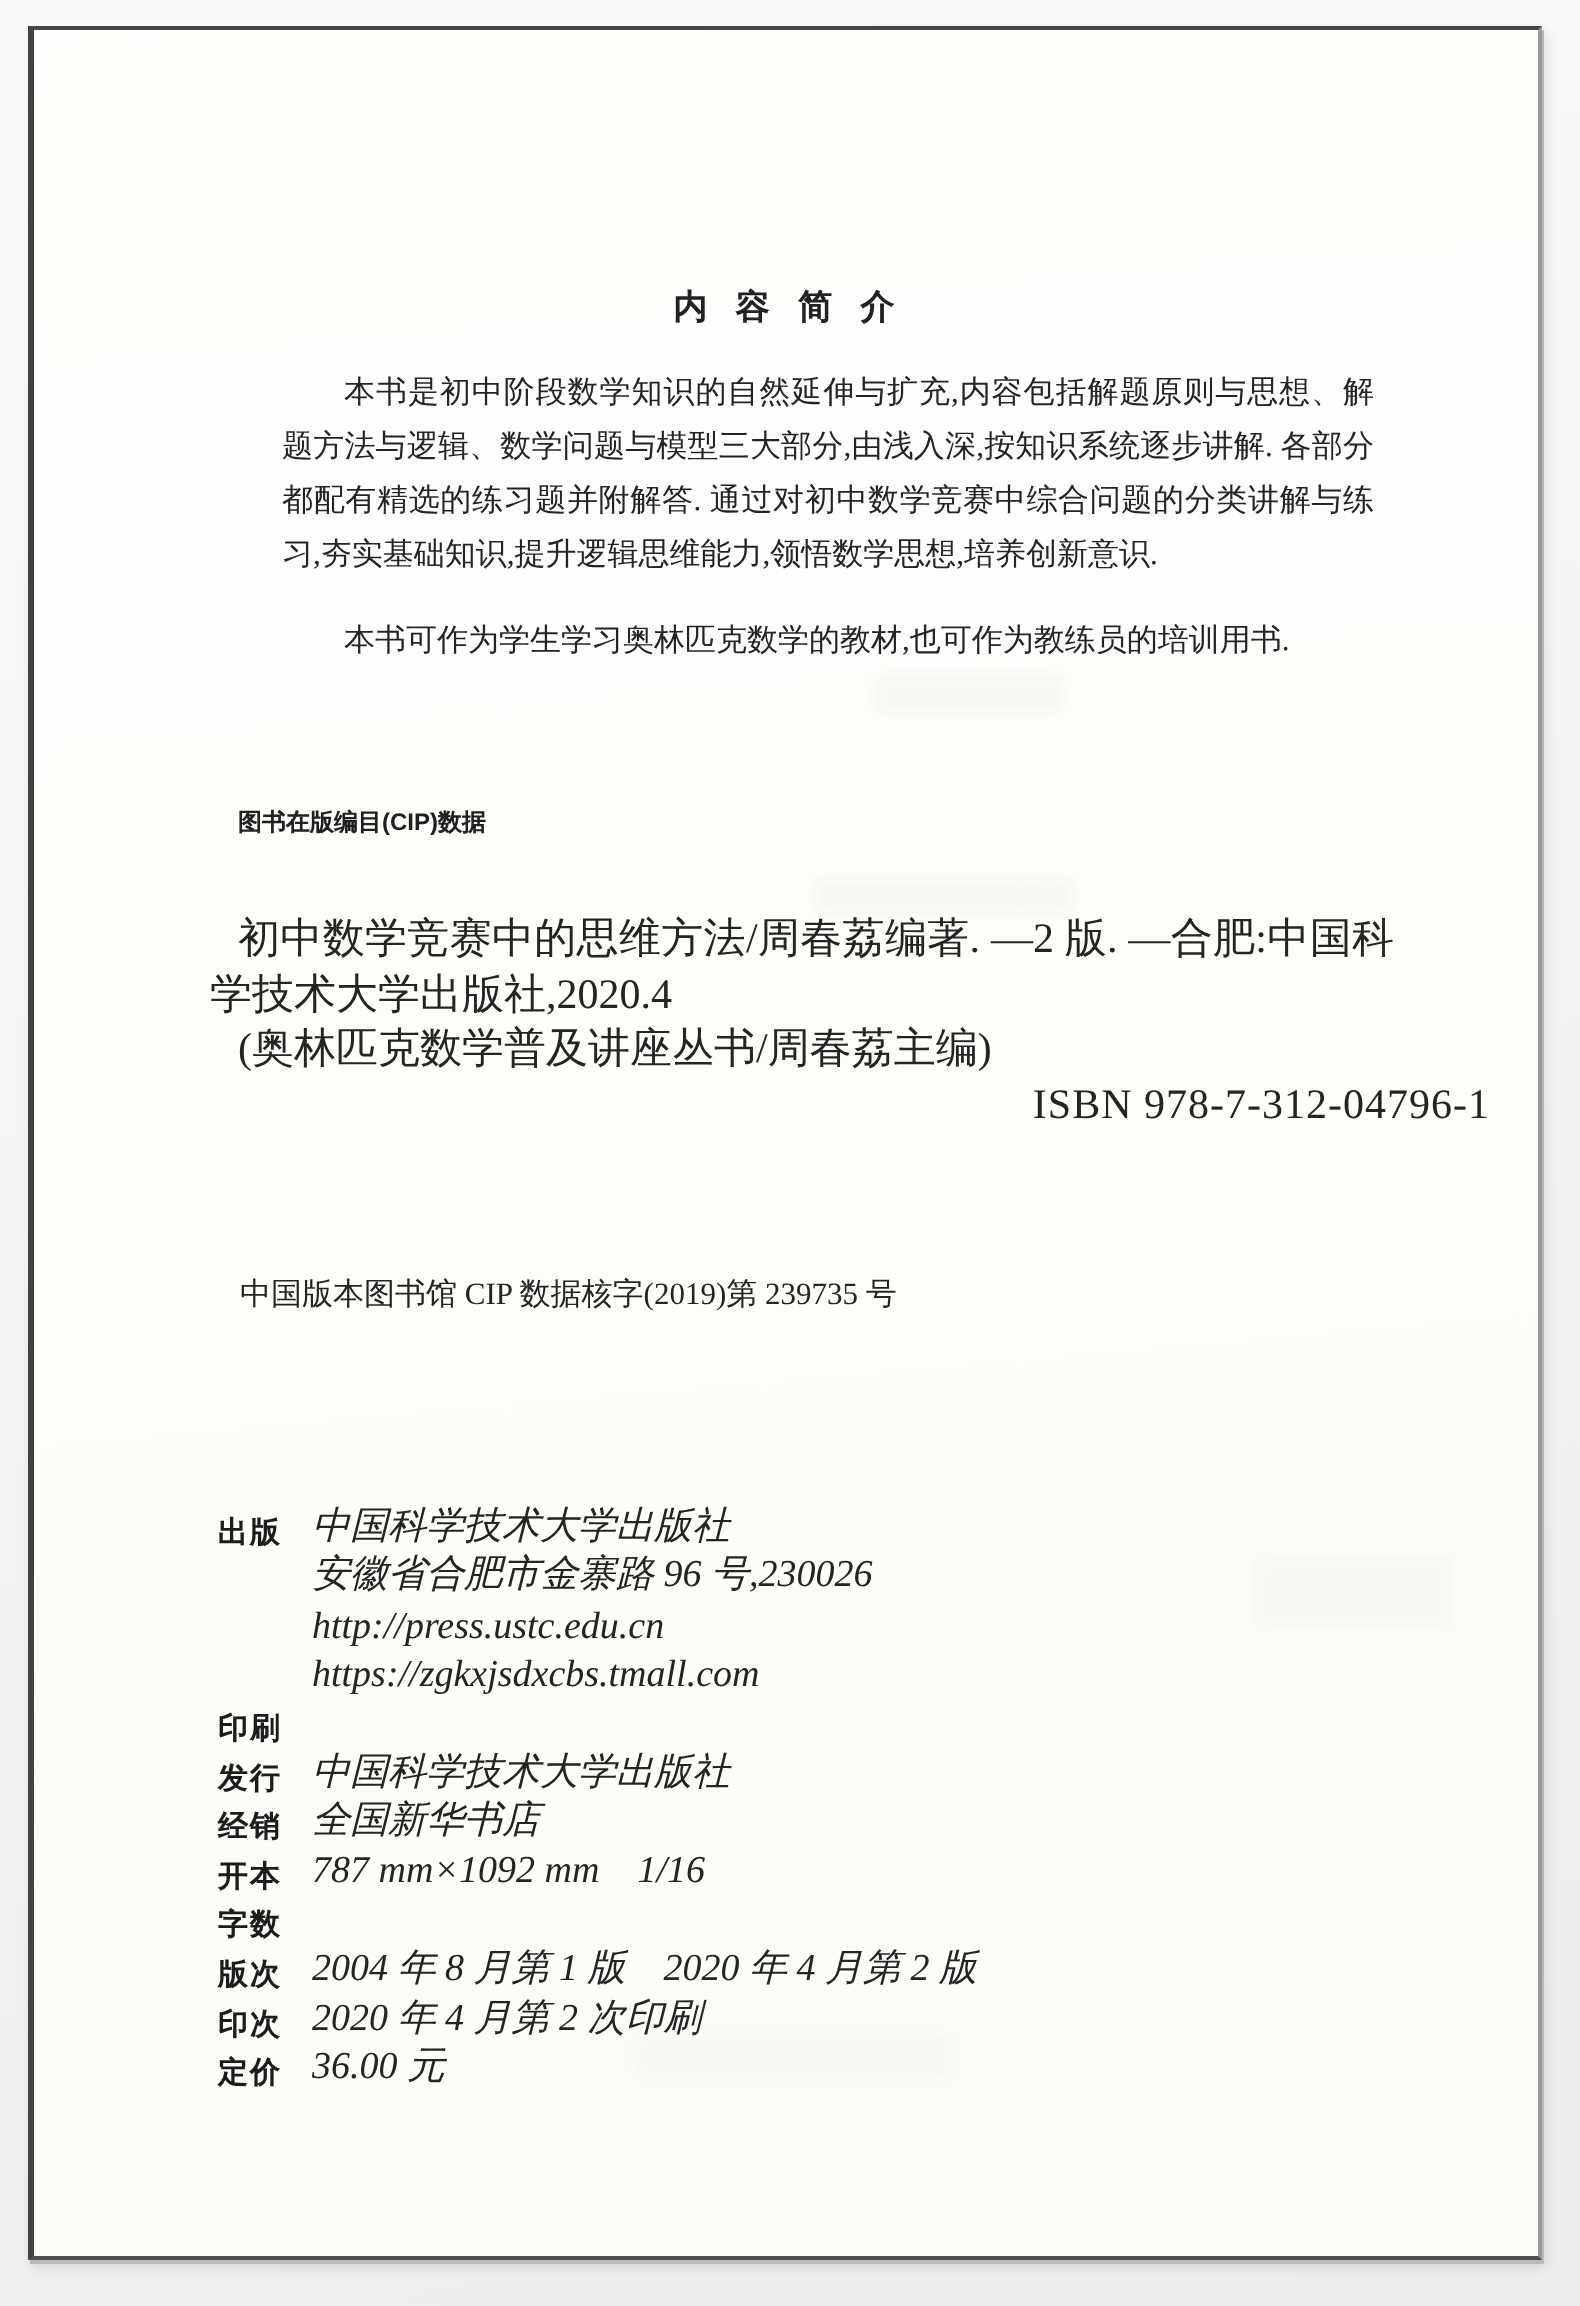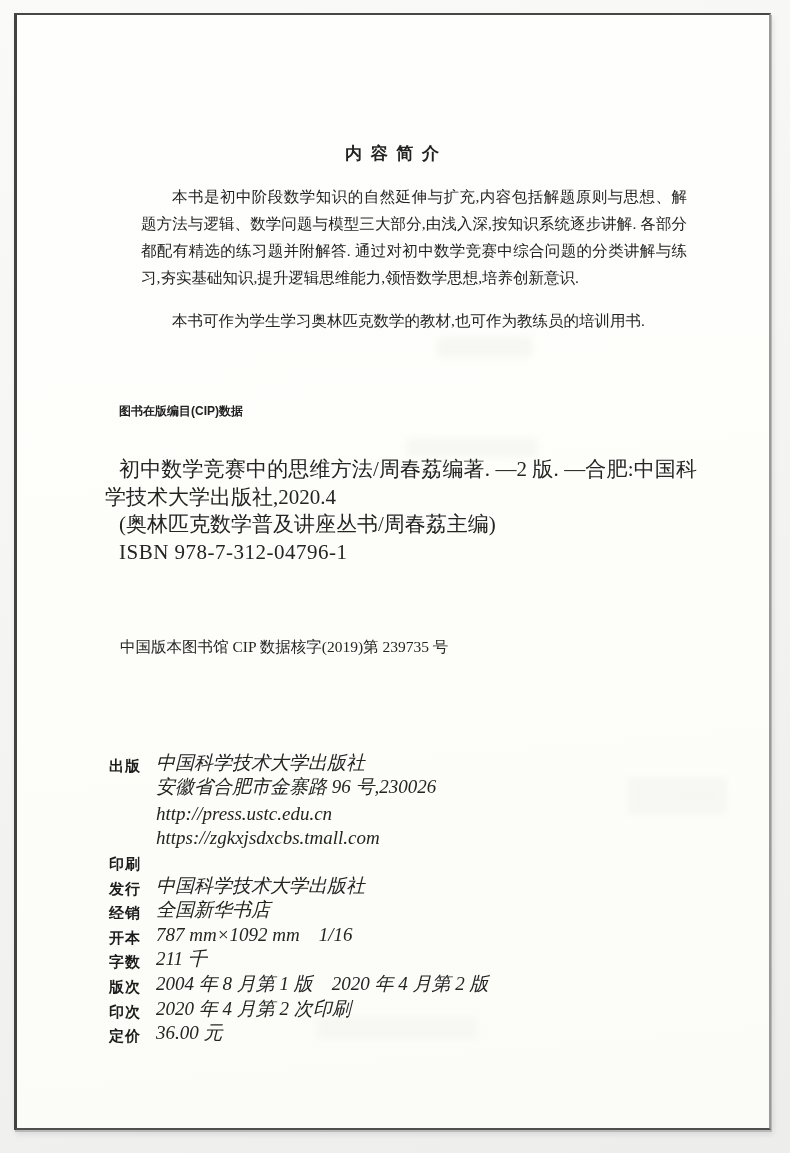--- a/index.html
+++ b/index.html
@@ -29,21 +29,21 @@
     box-shadow: 1px 2px 0 #b9b9b7, 2px 4px 6px rgba(0,0,0,0.10);
     box-sizing: border-box;
   }
   
   .intro-heading {
     position: absolute;
     left: 0;
     top: 127px;
     width: 100%;
     text-align: center;
-    font-family: Liberation Sans, sans-serif;
+    font-family: Liberation Mono, monospace;
     font-weight: 700;
     font-size: 17px;
     letter-spacing: 2px;
     color: #222;
   }
   .intro-body {
     position: absolute;
     left: 108px;
     top: 152px;
     width: 578px;
@@ -82,20 +82,21 @@
     text-align: justify;
   }
   .cip-series {
     margin: 0;
     padding-left: 14px;
   }
   .cip-isbn {
     margin: 0;
     padding-left: 14px;
     letter-spacing: 0.5px;
+    text-align: right;
   }
   .cip-classification {
     position: absolute;
     left: 103px;
     top: 568px;
     font-size: 16.5px;
     color: #242424;
   }
   .cip-record-number {
     position: absolute;
@@ -210,21 +211,20 @@
     </div>
 
     <div class="colophon-row">
       <span class="colophon-label">开本</span>
       <span class="colophon-value">787 mm×1092 mm　1/16</span>
     </div>
 
 
     <div class="colophon-row">
       <span class="colophon-label">字数</span>
-      <span class="colophon-value">211 千</span>
     </div>
 
     <div class="colophon-row">
       <span class="colophon-label">版次</span>
       <span class="colophon-value">2004 年 8 月第 1 版　2020 年 4 月第 2 版</span>
     </div>
 
     <div class="colophon-row">
       <span class="colophon-label">印次</span>
       <span class="colophon-value">2020 年 4 月第 2 次印刷</span>

